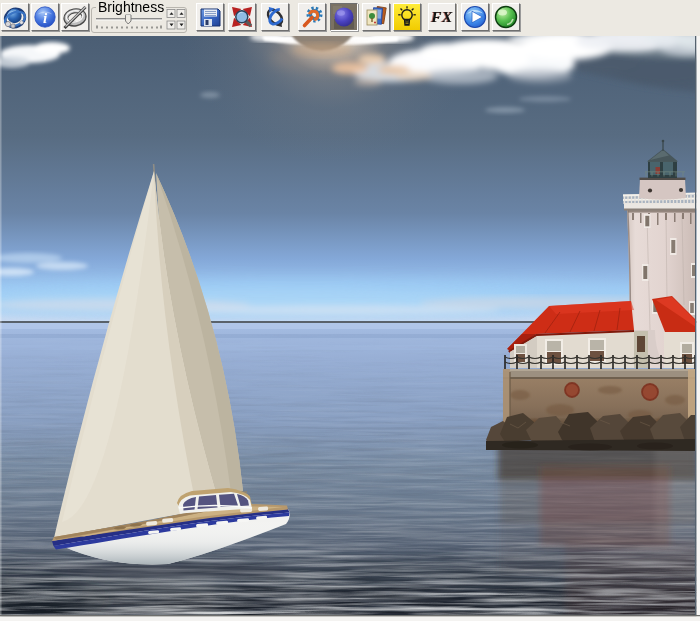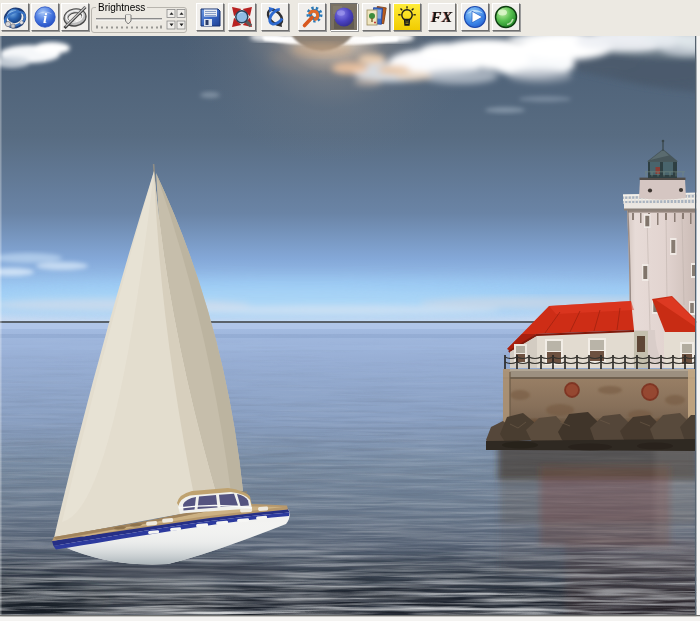--- a/index.html
+++ b/index.html
@@ -1,21 +1,21 @@
 <!DOCTYPE html>
 <html><head>
 <meta charset="utf-8">
 <style>
 html,body{margin:0;padding:0;background:#fff}
 #app{position:relative;width:700px;height:621px;background:#ece9e2;font-family:"Liberation Sans",sans-serif;overflow:hidden}
 .btn{position:absolute;top:3px;width:26px;height:26px;background:#f1efec;border:1px solid;border-color:#ffffff #6f6f6f #6f6f6f #ffffff;box-shadow:1px 1px 0 #9a9a9a;box-sizing:content-box}
 .btn svg{position:absolute;left:1px;top:1px}
 #toolbar{position:absolute;left:0;top:0;width:700px;height:36px;background:#ece9e2;z-index:5}
 #grp{position:absolute;left:91px;top:7px;width:94px;height:24px;border:1px solid #b8b5ae;border-radius:3px}
-#grplbl{position:absolute;left:4px;top:-6px;background:#ece9e2;padding:0 2px;font-size:10px;color:#000;line-height:11px}
+#grplbl{position:absolute;left:4px;top:-6px;background:#ece9e2;padding:0 2px;font-size:14px;color:#000;line-height:11px}
 </style>
 </head>
 <body>
 <div id="app">
 <svg id="scene" width="700" height="621" viewBox="0 0 700 621" style="position:absolute;left:0;top:0">
 <defs>
   <linearGradient id="sky" x1="0" y1="36" x2="0" y2="322" gradientUnits="userSpaceOnUse">
     <stop offset="0" stop-color="#4b5e74"></stop>
     <stop offset="0.35" stop-color="#586c82"></stop>
     <stop offset="0.62" stop-color="#6a84a6"></stop>

